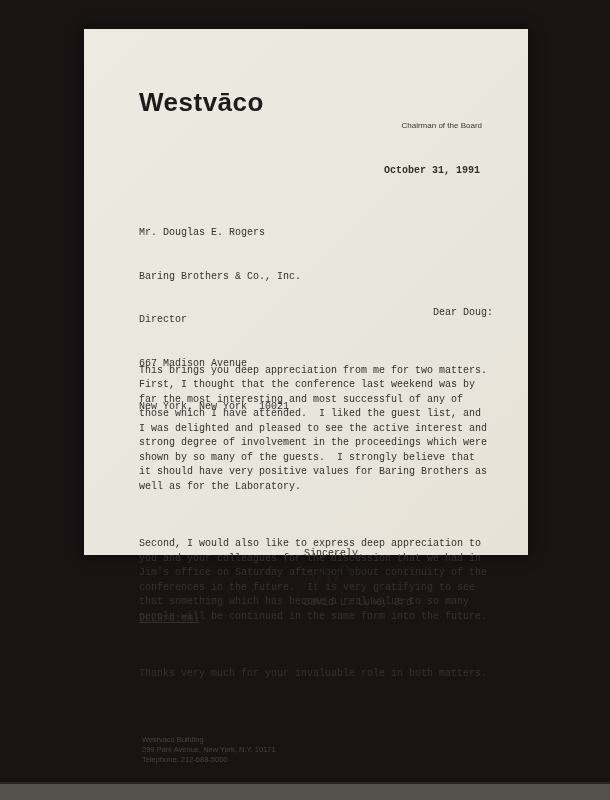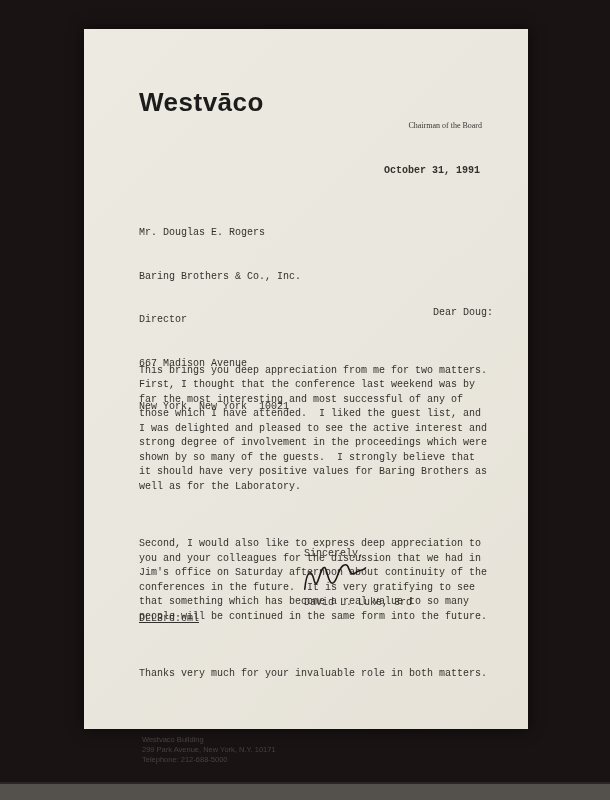--- a/index.html
+++ b/index.html
@@ -7,32 +7,32 @@
     width:610px; height:800px; position:relative; overflow:hidden;
     background:#191413;
     font-family:"Liberation Mono","DejaVu Sans Mono",monospace;
   }
   .scan-bg { position:absolute; inset:0; background:#191413; }
   .scanner-strip {
     position:absolute; left:0; right:0; bottom:0; height:16px;
     background:#54504c; border-top:2px solid #2a2624;
   }
   .paper {
-    position:absolute; left:84px; top:29px; width:444px; height:700px;
+    position:absolute; left:84px; top:29px; width:444px; height:526px;
     background:linear-gradient(135deg,#edeae2 0%, #e9e6dd 55%, #e6e2d8 100%);
     box-shadow:0 0 14px rgba(0,0,0,.65);
   }
   .logo {
     position:absolute; left:55px; top:58px;
     font-family:"Liberation Sans","DejaVu Sans",sans-serif;
     font-weight:700; font-size:26px; letter-spacing:.5px; color:#1d1c1a;
   }
   .letterhead-title {
     position:absolute; right:46px; top:92px;
-    font-family:Liberation Serif, serif;
+    font-family:Liberation Sans, sans-serif;
     font-size:8px; color:#3a3734;text-align:center;
   }
   .typed { font-size:10px; line-height:14.5px; color:#35312d; white-space:pre-wrap; }
   .date-line { position:absolute; left:300px; top:135px;font-weight:bold; }
   .recipient { position:absolute; left:55px; top:168px; }
   .body-block { position:absolute; left:55px; top:238px; width:354px; }
   .salutation { margin:10px 0 14px 0;text-align:right; }
   .para { margin:0 0 14px 0; }
   .closing { position:absolute; left:220px; top:518px; }
   .signature-svg { position:absolute; left:212px; top:528px; transform:rotate(-4deg); }

